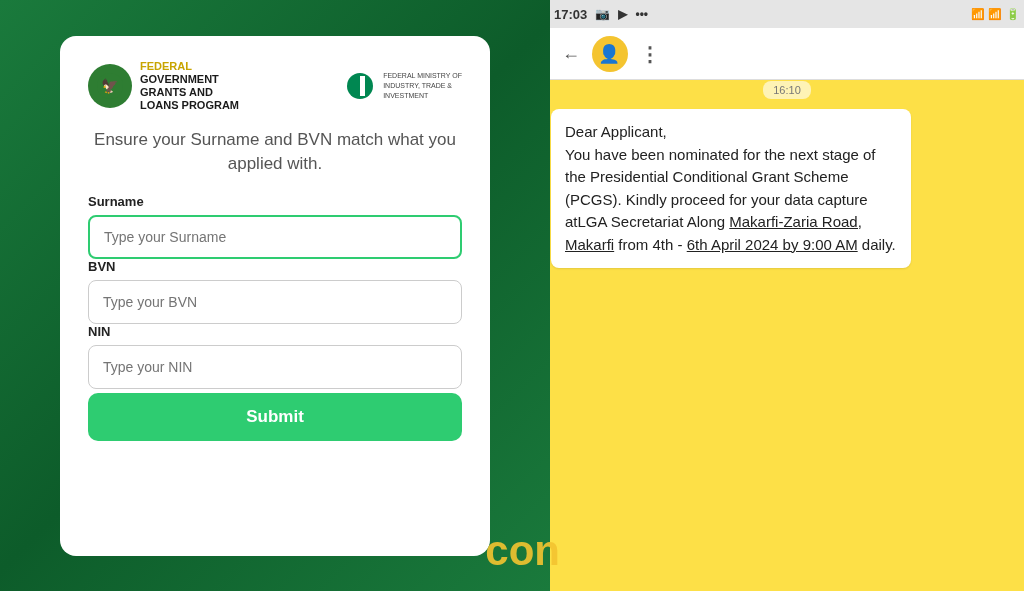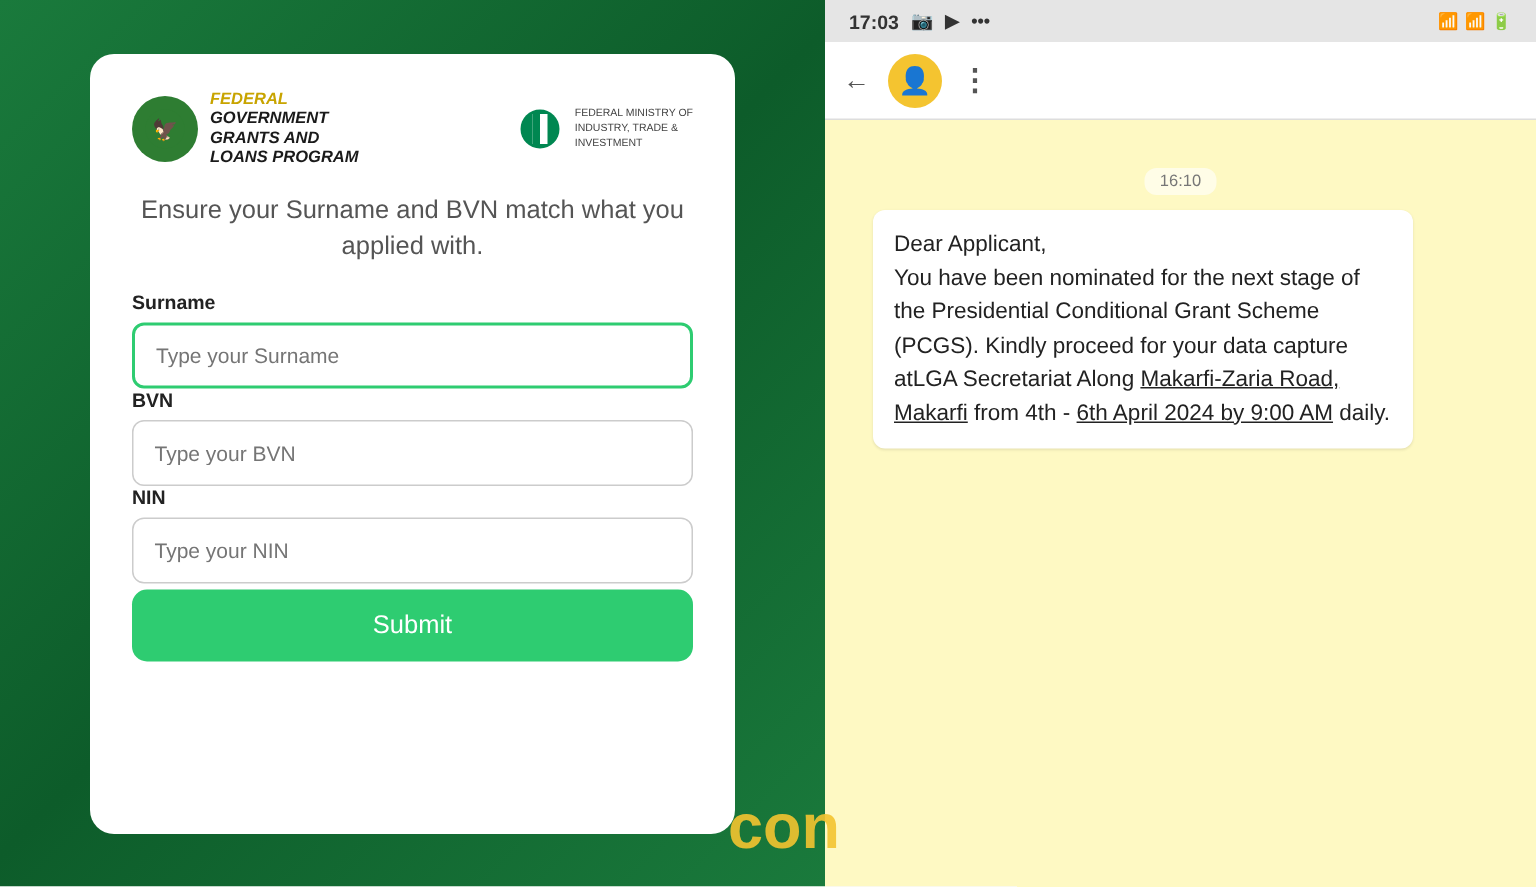--- a/index.html
+++ b/index.html
@@ -50,21 +50,20 @@
 
     .logo-text-main {
       flex: 1;
     }
 
     .logo-text-main .top-line {
       font-weight: 900;
       font-size: 11px;
       color: #1a1a1a;
       line-height: 1.2;
-      font-style: italic;
     }
     .logo-text-main .top-line span {
       color: #c8a400;
     }
 
     .logo-right-text {
       font-size: 7px;
       color: #444;
       line-height: 1.4;
       max-width: 80px;
@@ -112,21 +111,21 @@
     }
 
     .submit-btn {
       width: 100%;
       height: 48px;
       background: #2ecc71;
       border: none;
       border-radius: 10px;
       color: white;
       font-size: 17px;
-      font-weight: 400;
+      font-weight: 700;
       cursor: pointer;
       margin-top: 4px;
     }
 
     
     .partial-text {
       position: absolute;
       bottom: 16px;
       right: -10px;
       font-size: 42px;
@@ -142,21 +141,21 @@
       background: #e5e5e5;
       display: flex;
       flex-direction: column;
     }
 
     .status-bar {
       background: #e5e5e5;
       height: 28px;
       display: flex;
       align-items: center;
-      padding: 0 16px;
+      padding: 0 4px;
       font-size: 12px;
       color: #333;
       font-weight: 600;
       gap: 8px;
     }
 
     .status-bar .time {
       font-weight: 700;
       font-size: 13px;
     }
@@ -205,22 +204,22 @@
 
     .kebab-menu {
       font-size: 20px;
       color: #555;
       cursor: pointer;
       font-weight: 900;
     }
 
     .chat-body {
       flex: 1;
-      background: #fef9c3;
-      padding: 32px;
+      background: #fde047;
+      padding: 1px;
       display: flex;
       flex-direction: column;
       gap: 10px;
       overflow-y: auto;
     }
 
     .time-stamp-center {
       text-align: center;
       font-size: 11px;
       color: #777;

